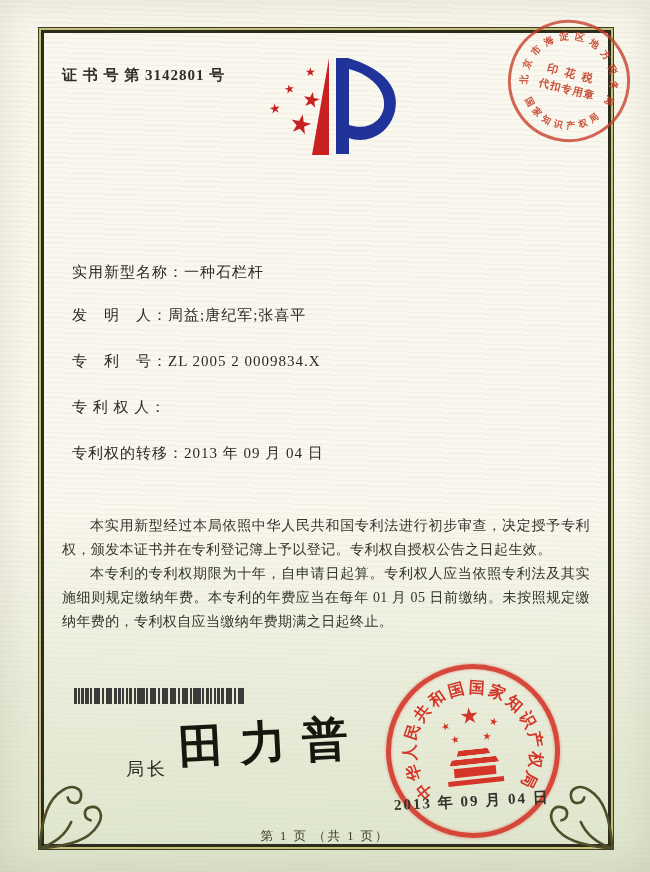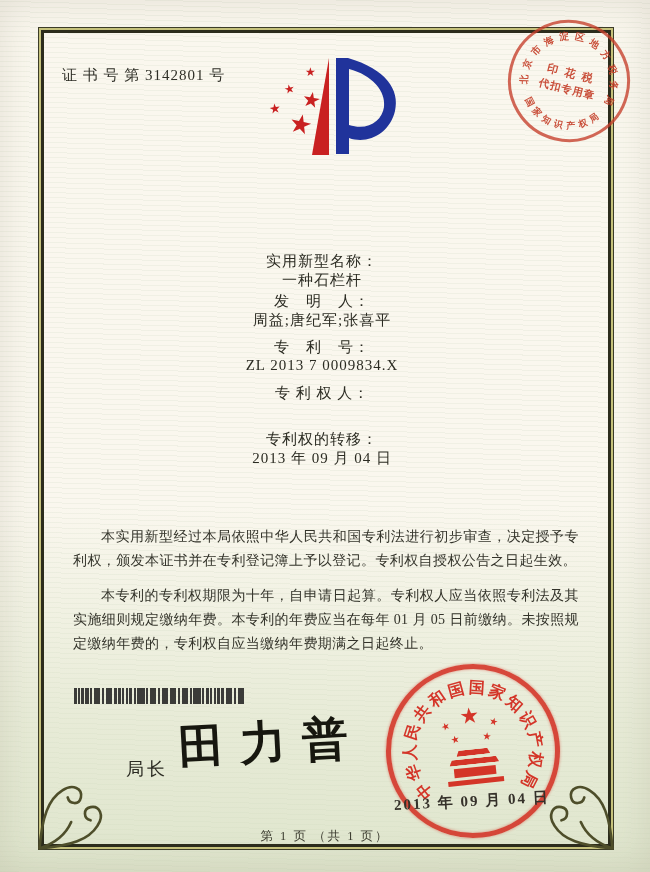--- a/index.html
+++ b/index.html
@@ -12,44 +12,44 @@
     box-shadow:inset 0 0 40px rgba(120,110,90,0.18);}
   
   .frame{position:absolute;left:38px;top:27px;right:36px;bottom:22px;
     border:1px solid #3c3c28;
     box-shadow:inset 0 0 0 2px #c6c27c, inset 0 0 0 5px #2c2c1c;
     pointer-events:none;}
   .corner-flourish{position:absolute;width:88px;height:88px;z-index:2;}
   .corner-flourish.right{right:34px;bottom:20px;}
   .corner-flourish.left{left:36px;bottom:20px;transform:scaleX(-1);}
   
-  .cert-number{position:absolute;left:62px;top:66px;font-size:15px;color:#2e2e26;letter-spacing:1px;}
+  .cert-number{position:absolute;left:62px;top:66px;font-size:15px;color:#2e2e26;letter-spacing:1px;font-weight:bold;}
   .title{position:absolute;left:0;right:0;top:168px;text-align:center;font-size:34px;font-weight:bold;
     color:#191914;letter-spacing:10px;}
   
   .logo{position:absolute;left:255px;top:52px;width:150px;height:108px;}
   .logo-tri{position:absolute;left:57px;top:6px;width:17px;height:97px;background:#c92121;
     clip-path:polygon(100% 0,100% 100%,0 100%);}
   .logo-p{position:absolute;left:77px;top:3px;}
   .logo-star{position:absolute;color:#c92121;line-height:1;}
   .ls1{left:50px;top:14px;font-size:12px;}
   .ls2{left:29px;top:31px;font-size:12px;transform:rotate(-12deg);}
   .ls3{left:47px;top:38px;font-size:21px;transform:rotate(10deg);}
   .ls4{left:14px;top:50px;font-size:13px;transform:rotate(-8deg);}
   .ls5{left:34px;top:60px;font-size:26px;transform:rotate(12deg);}
   
   .fields{position:absolute;left:72px;top:252px;width:500px;}
-  .field-row{height:46px;display:flex;align-items:center;font-size:15px;color:#2b2b22;white-space:pre;flex-direction:column;}
+  .field-row{height:46px;display:flex;align-items:center;font-size:15px;color:#2b2b22;white-space:pre;}
   .field-row:first-child{height:40px;}
   .field-label{letter-spacing:1px;}
   .field-value{letter-spacing:1px;}
   
   .paragraphs{position:absolute;left:62px;top:514px;width:528px;font-size:14px;line-height:24px;
     color:#33332a;text-align:justify;}
-  .paragraphs p{margin:11px;text-indent:2em;letter-spacing:0.4px;}
+  .paragraphs p{margin:0;text-indent:2em;letter-spacing:0.4px;}
   
   .barcode{position:absolute;left:74px;top:688px;width:172px;height:16px;
     background:
       repeating-linear-gradient(90deg,#1d1d1d 0 2px,rgba(0,0,0,0) 2px 4px),
       repeating-linear-gradient(90deg,#1d1d1d 0 1px,rgba(0,0,0,0) 1px 7px),
       repeating-linear-gradient(90deg,#1d1d1d 0 3px,rgba(0,0,0,0) 3px 11px);
     opacity:.85;}
   
   .director-label{position:absolute;left:126px;top:757px;font-size:18px;color:#2b2b22;letter-spacing:3px;}
   .signature{position:absolute;left:178px;top:712px;font-size:46px;color:#17170f;letter-spacing:16px;
@@ -140,21 +140,21 @@
       <span class="ring-char" style="font-size: 9px; color: rgb(197, 64, 42); transform: translate(-50%, -50%) rotate(180deg) translateY(-45px) rotate(180deg);">识</span>
       <span class="ring-char" style="font-size: 9px; color: rgb(197, 64, 42); transform: translate(-50%, -50%) rotate(164deg) translateY(-45px) rotate(180deg);">产</span>
       <span class="ring-char" style="font-size: 9px; color: rgb(197, 64, 42); transform: translate(-50%, -50%) rotate(148deg) translateY(-45px) rotate(180deg);">权</span>
       <span class="ring-char" style="font-size: 9px; color: rgb(197, 64, 42); transform: translate(-50%, -50%) rotate(132deg) translateY(-45px) rotate(180deg);">局</span>
     </div>
 
 
   <div class="fields" id="fields">
       <div class="field-row"><span class="field-label">实用新型名称：</span><span class="field-value">一种石栏杆</span></div>
       <div class="field-row"><span class="field-label">发　明　人：</span><span class="field-value">周益;唐纪军;张喜平</span></div>
-      <div class="field-row"><span class="field-label">专　利　号：</span><span class="field-value">ZL 2013 7 0009834.X</span></div>
+      <div class="field-row"><span class="field-label">专　利　号：</span><span class="field-value">ZL 2005 2 0009834.X</span></div>
       <div class="field-row"><span class="field-label">专 利 权 人：</span></div>
       <div class="field-row"><span class="field-label">专利权的转移：</span><span class="field-value">2013 年 09 月 04 日</span></div>
     </div>
 
   <div class="paragraphs" id="paragraphs">
       <p>本实用新型经过本局依照中华人民共和国专利法进行初步审查，决定授予专利权，颁发本证书并在专利登记簿上予以登记。专利权自授权公告之日起生效。</p>
       <p>本专利的专利权期限为十年，自申请日起算。专利权人应当依照专利法及其实施细则规定缴纳年费。本专利的年费应当在每年 01 月 05 日前缴纳。未按照规定缴纳年费的，专利权自应当缴纳年费期满之日起终止。</p>
     </div>
 
   <div class="barcode"></div>

